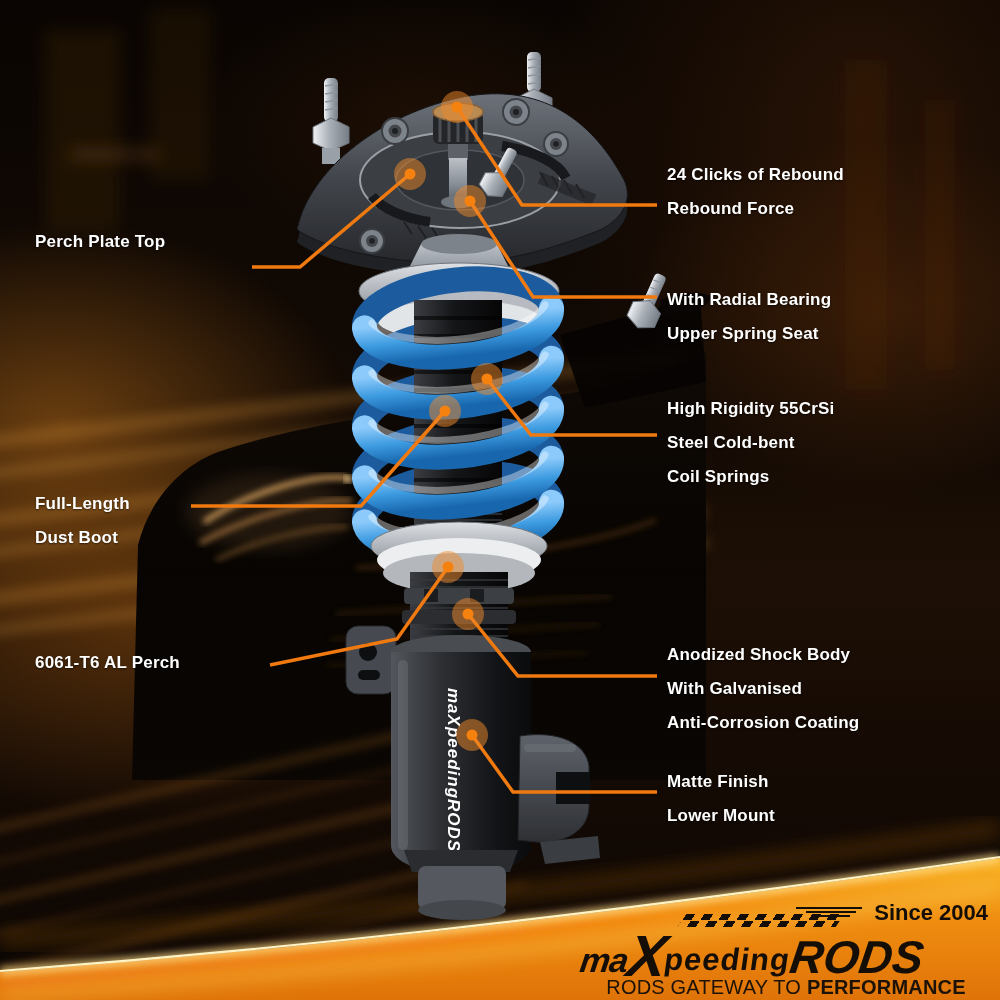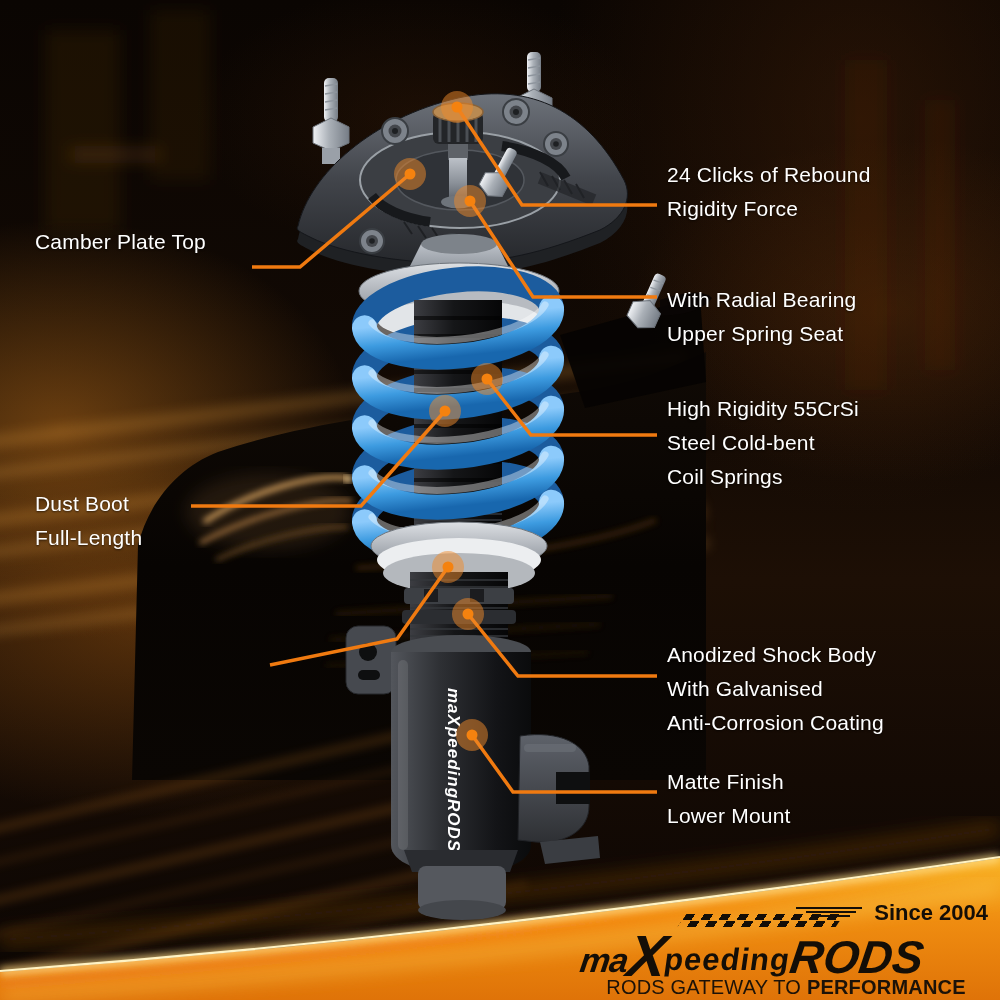--- a/index.html
+++ b/index.html
@@ -19,22 +19,22 @@
      transform:rotate(-7deg);filter:blur(6px);opacity:.75;
      background:repeating-linear-gradient(180deg,
         rgba(205,140,55,.38) 0 14px, rgba(90,50,14,.10) 14px 34px,
         rgba(235,170,80,.30) 34px 44px, rgba(60,32,9,.08) 44px 78px);}
   .corner-streaks{position:absolute;left:-40px;top:770px;width:560px;height:230px;
      transform:rotate(-13deg);filter:blur(4px);opacity:.6;
      background:repeating-linear-gradient(180deg,
         rgba(190,115,32,.35) 0 10px, transparent 10px 34px,
         rgba(150,90,25,.28) 34px 42px, transparent 42px 70px);}
   
-  .callout-label{position:absolute;color:#ffffff;font-size:21px;line-height:34px;
-     font-weight:400;letter-spacing:.2px;text-shadow:0 1px 2px rgba(0,0,0,.6);white-space:nowrap;}
+  .callout-label{position:absolute;color:#ffffff;font-size:17px;line-height:34px;
+     font-weight:700;letter-spacing:.2px;text-shadow:0 1px 2px rgba(0,0,0,.6);white-space:nowrap;}
   
   .footer-logo{position:absolute;left:582px;top:900px;width:408px;color:#140e07;}
   .since-row{position:relative;height:24px;}
   .since-text{position:absolute;right:2px;top:0;font-size:22px;font-weight:600;color:#140e07;}
   .speed-lines{position:absolute;right:128px;top:5px;width:70px;}
   .speed-lines i{display:block;height:2px;background:#140e07;margin:2px 0 0 auto;}
   .speed-lines i:nth-child(1){width:66px;}
   .speed-lines i:nth-child(2){width:50px;margin-right:6px;}
   .speed-lines i:nth-child(3){width:36px;margin-right:12px;}
   .brand-row{position:relative;margin-top:-2px;height:54px;transform:skewX(-8deg);
@@ -457,37 +457,40 @@
         </g>
       <g transform="translate(472,735)">
           <circle r="16" fill="#F08A2A" opacity=".5"></circle>
           <circle r="5.5" fill="#F5820F"></circle>
         </g>
     </g>
   </svg>
 
   <div class="callout-label" style="left:667px;top:158px">
     <div>24 Clicks of Rebound</div>
-    <div>Rigidity Force</div>
+    <div>Rebound Force</div>
   </div>
   <div class="callout-label" style="left:35px;top:225px">
-    <div>Camber Plate Top</div>
+    <div>Perch Plate Top</div>
   </div>
   <div class="callout-label" style="left:667px;top:283px">
     <div>With Radial Bearing</div>
     <div>Upper Spring Seat</div>
   </div>
   <div class="callout-label" style="left:667px;top:392px">
     <div>High Rigidity 55CrSi</div>
     <div>Steel Cold-bent</div>
     <div>Coil Springs</div>
   </div>
   <div class="callout-label" style="left:35px;top:487px">
+    <div>Full-Length</div>
     <div>Dust Boot</div>
-    <div>Full-Length</div>
+  </div>
+  <div class="callout-label" style="left:35px;top:646px">
+    <div>6061-T6 AL Perch</div>
   </div>
   <div class="callout-label" style="left:667px;top:638px">
     <div>Anodized Shock Body</div>
     <div>With Galvanised</div>
     <div>Anti-Corrosion Coating</div>
   </div>
   <div class="callout-label" style="left:667px;top:765px">
     <div>Matte Finish</div>
     <div>Lower Mount</div>
   </div>

